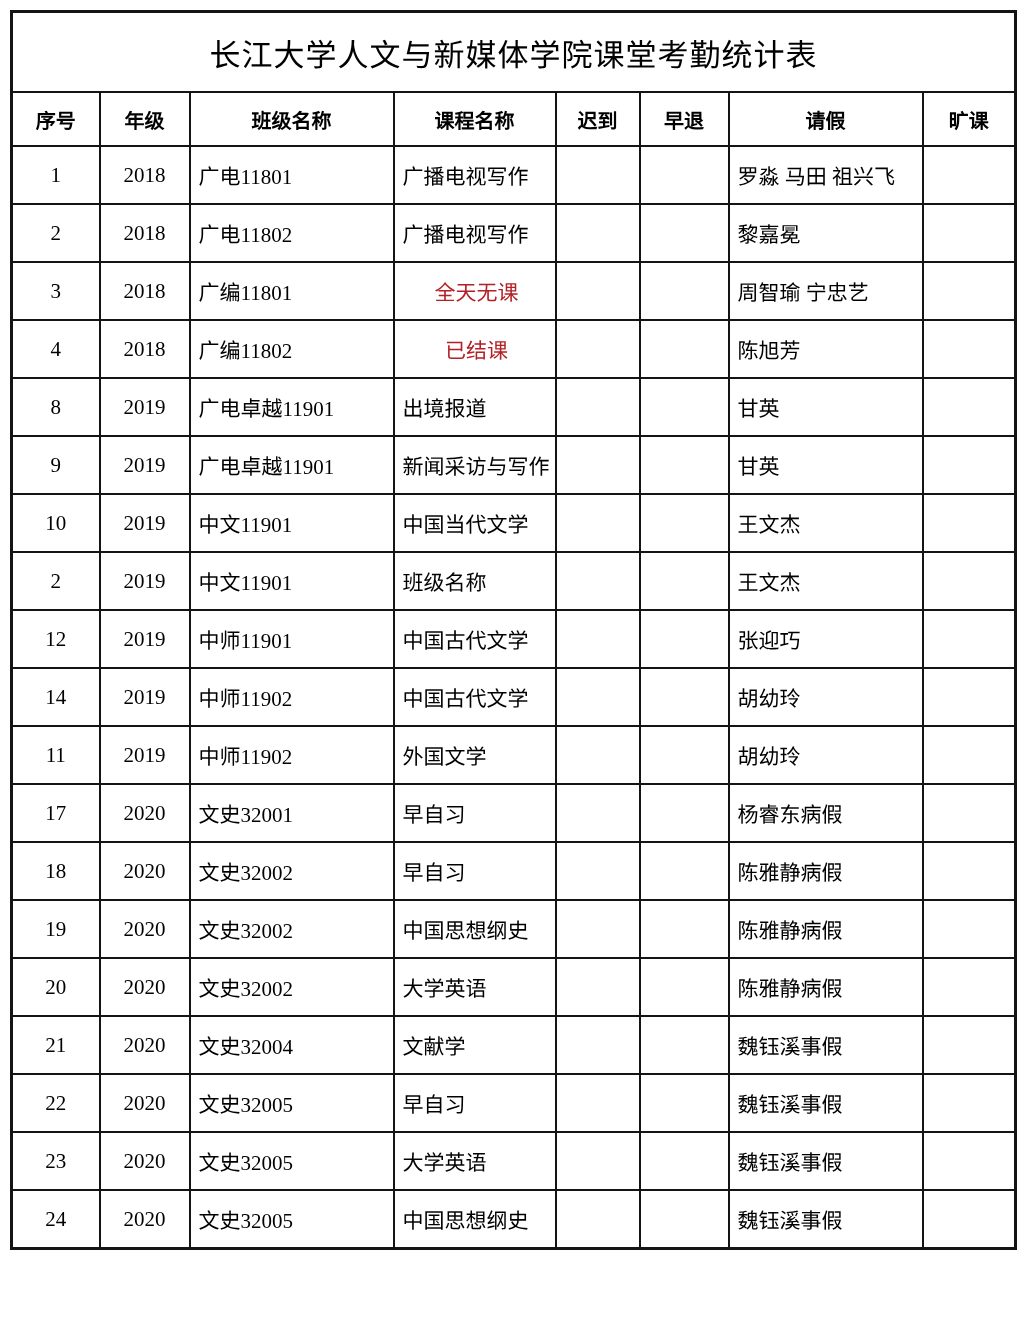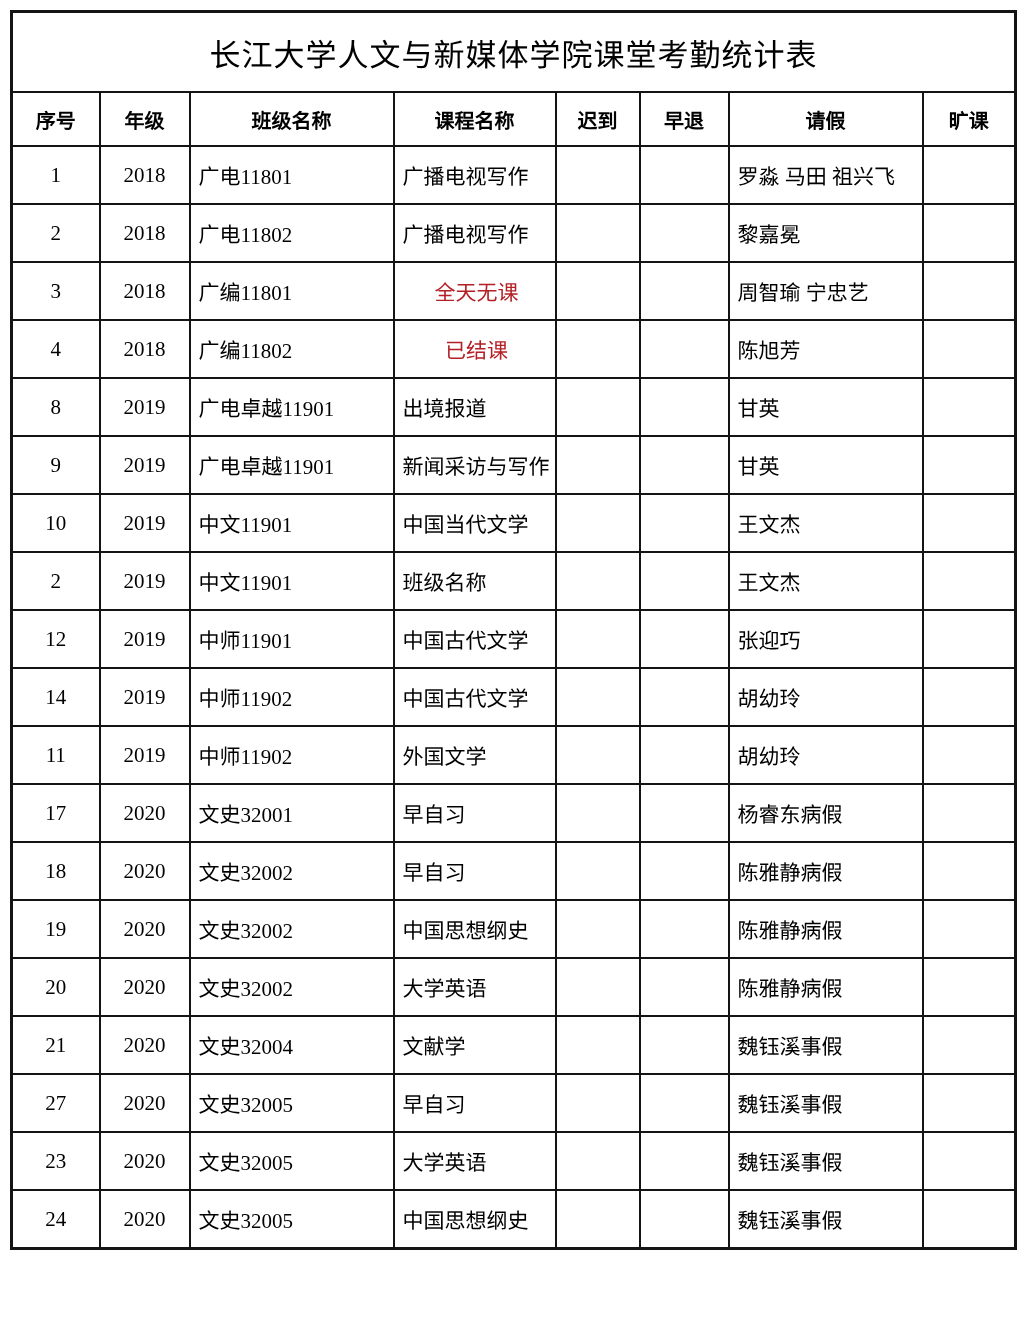--- a/index.html
+++ b/index.html
@@ -231,21 +231,21 @@
     <td class="c-center">21</td>
     <td class="c-center">2020</td>
     <td class="c-left">文史32004</td>
     <td class="c-left">文献学</td>
     <td class="c-center"></td>
     <td class="c-center"></td>
     <td class="c-left">魏钰溪事假</td>
     <td class="c-center"></td>
   </tr>
       <tr class="data-row">
-    <td class="c-center">27</td>
+    <td class="c-center">22</td>
     <td class="c-center">2020</td>
     <td class="c-left">文史32005</td>
     <td class="c-left">早自习</td>
     <td class="c-center"></td>
     <td class="c-center"></td>
     <td class="c-left">魏钰溪事假</td>
     <td class="c-center"></td>
   </tr>
       <tr class="data-row">
     <td class="c-center">23</td>

